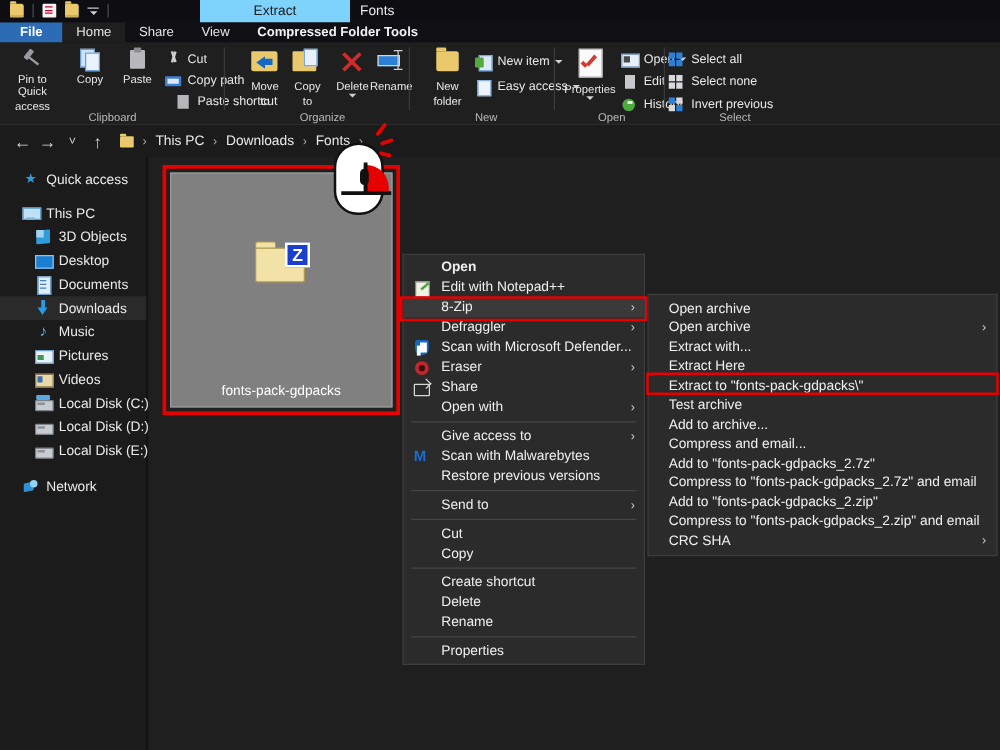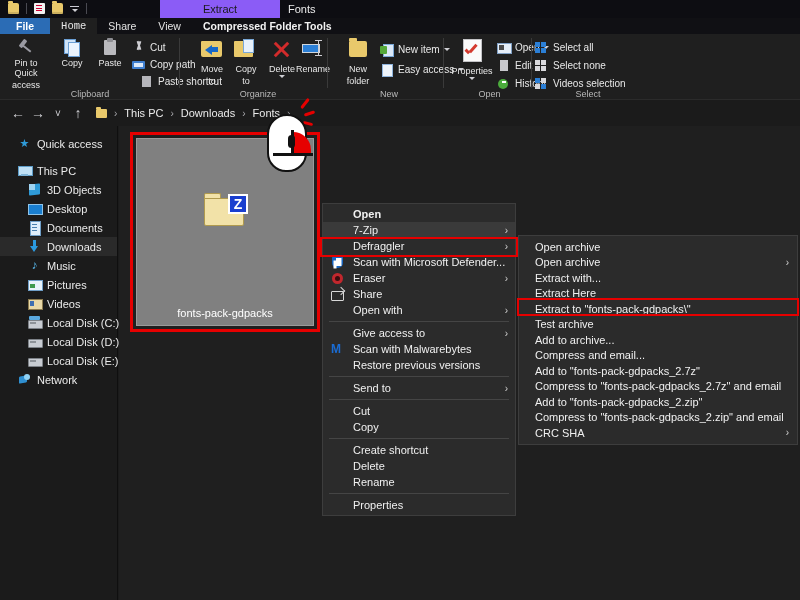--- a/index.html
+++ b/index.html
@@ -19,30 +19,30 @@
   .folder-ico { background:#e9c96b; border-radius:1px 2px 1px 1px; box-shadow:inset 0 -2px 0 rgba(0,0,0,.12); }
   .folder-ico:before { content:""; position:absolute; left:0; top:-2px; width:5px; height:2px; background:#e9c96b; border-radius:1px 1px 0 0; }
   .props-ico { background:#f2f2f2; border-radius:1px; }
   .props-ico:after { content:""; position:absolute; left:2px; top:2px; width:6px; height:1px; background:#c03; box-shadow:0 3px 0 #c03, 0 5px 0 #c03; }
   .sep-bar { width:1px; height:11px; background:#4a4a52; margin-right:7px; }
   .dd-wrap { display:flex; flex-direction:column; align-items:center; margin-right:7px; }
   .dd-line { width:9px; height:1px; background:#c9c9d2; margin-bottom:1px; }
 
   #tab-extract-title {
     position:absolute; left:160px; top:0; width:120px; height:18px;
-    background:#8b5cf6; color:#1a1a1a; font-size:11px;
+    background:#7dd3fc; color:#1a1a1a; font-size:11px;
     display:flex; align-items:center; justify-content:center;
   }
   #window-title-text { position:absolute; left:288px; top:0; height:18px; display:flex; align-items:center; font-size:11px; color:#eaeaea; }
 
   
   #ribbon-tabs { position:absolute; left:0; top:18px; width:800px; height:16px; background:#101014; display:flex; }
   .rtab { height:16px; padding:0 11px; display:flex; align-items:center; font-size:10.5px; color:#e4e4e4; white-space:nowrap; }
   .rtab.file { background:#2b6cb5; color:#fff; font-weight:bold; padding:0 16px; }
-  .rtab.active { background:#1f1f1f;font-family:Liberation Mono, monospace; }
+  .rtab.active { background:#1f1f1f; }
   .rtab.cftools { font-weight:bold; color:#f2f2f2; }
 
   
   #ribbon { position:absolute; left:0; top:34px; width:800px; height:66px; background:#1f1f1f; border-bottom:1px solid #2b2b2b; }
   .rgroup { position:absolute; top:0; height:66px; }
   .rgroup .glabel { position:absolute; bottom:1px; left:0; width:100%; text-align:center; font-size:9px; color:#b9b9b9; }
   .rgroup .gsep { position:absolute; right:0; top:4px; width:1px; height:50px; background:#3a3a3a; }
   .bigbtn { position:absolute; top:4px; width:44px; display:flex; flex-direction:column; align-items:center; text-align:center; }
   .bigbtn .lbl { font-size:9px; line-height:10px; color:#e8e8e8; margin-top:2px; }
   .smallrow { position:absolute; display:flex; align-items:center; height:15px; }
@@ -367,21 +367,21 @@
         </span>
       <span class="lbl">Select none</span>
     </div>
     <div class="smallrow" style="left:2px; top:42px;">
       <span class="ic ic-sel">
           <i class="q q1"></i>
           <i class="q q2 off"></i>
           <i class="q q3 off"></i>
           <i class="q q4"></i>
         </span>
-      <span class="lbl">Videos selection</span>
+      <span class="lbl">Invert previous</span>
     </div>
     <div class="glabel">Select</div>
   </div>
 </div>
 
 <div id="addressbar">
   <span class="navbtn" style="margin-left:8px;">←</span>
   <span class="navbtn">→</span>
   <span class="navbtn" style="font-size:10px;">˅</span>
   <span class="navbtn">↑</span>
@@ -441,21 +441,21 @@
     <span class="nlbl">Local Disk (C:)</span>
   </div>
   <div class="navitem sub">
     <span class="nico ni-disk"></span>
     <span class="nlbl">Local Disk (D:)</span>
   </div>
   <div class="navitem sub">
     <span class="nico ni-disk"></span>
     <span class="nlbl">Local Disk (E:)</span>
   </div>
-  <div class="navitem" style="">
+  <div class="navitem" style="margin-top:10px;">
     <span class="nico ni-net"></span>
     <span class="nlbl">Network</span>
   </div>
 </div>
 
 <div id="content"></div>
 
 <div id="file-item-sel">
   <div id="file-tile">
     <div id="zip-icon">
@@ -464,22 +464,26 @@
       <span class="zbadge">Z</span>
     </div>
     <div id="file-label">fonts-pack-gdpacks</div>
   </div>
 </div>
 
 <div id="ctx-menu">
   <div class="mi bold">
     <span>Open</span>
   </div>
+  <div class="mi">
+    <span class="micon ic ic-npp"></span>
+    <span>Edit with Notepad++</span>
+  </div>
   <div class="mi" id="mi-7zip">
-    <span>7-Zip</span>
+    <span>8-Zip</span>
     <span class="arw">›</span>
   </div>
   <div class="mi">
     <span>Defraggler</span>
     <span class="arw">›</span>
   </div>
   <div class="mi">
     <span class="micon ic ic-defender"></span>
     <span>Scan with Microsoft Defender...</span>
   </div>

